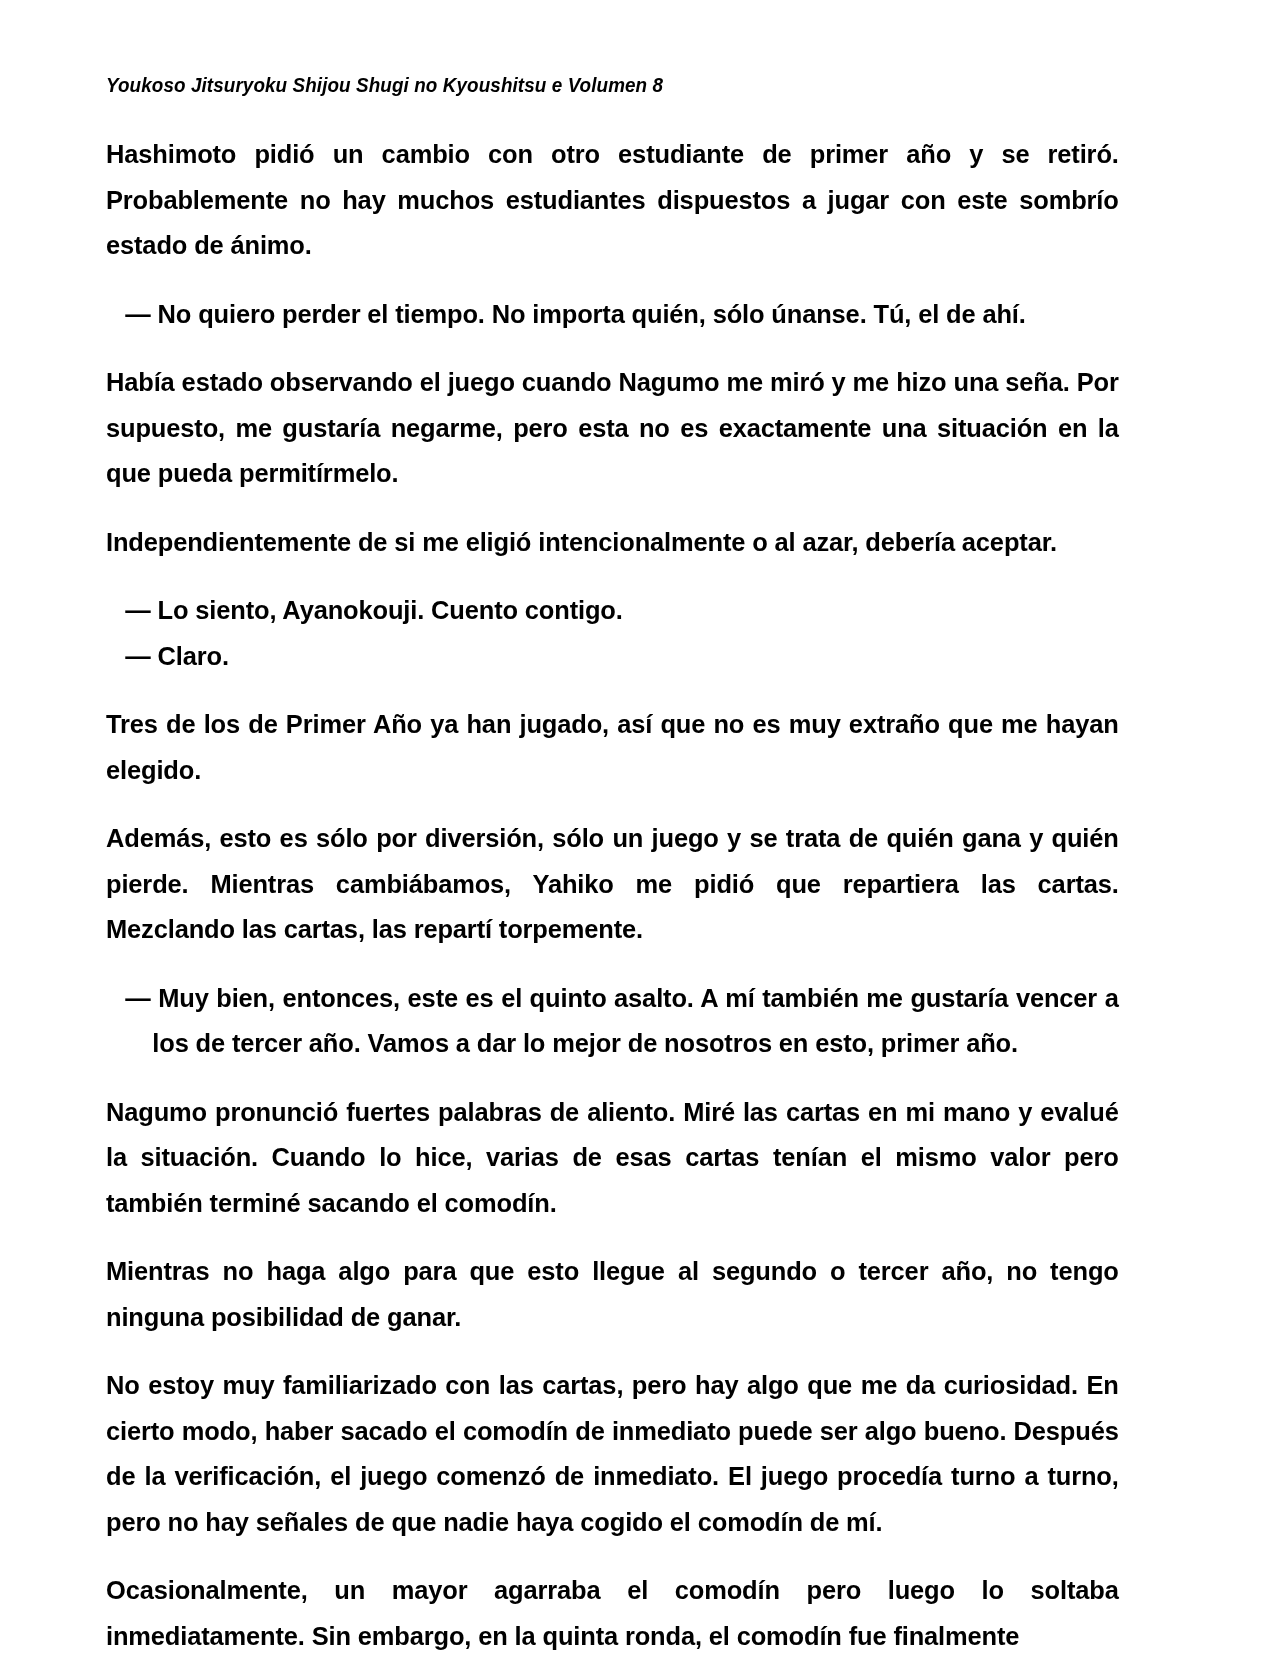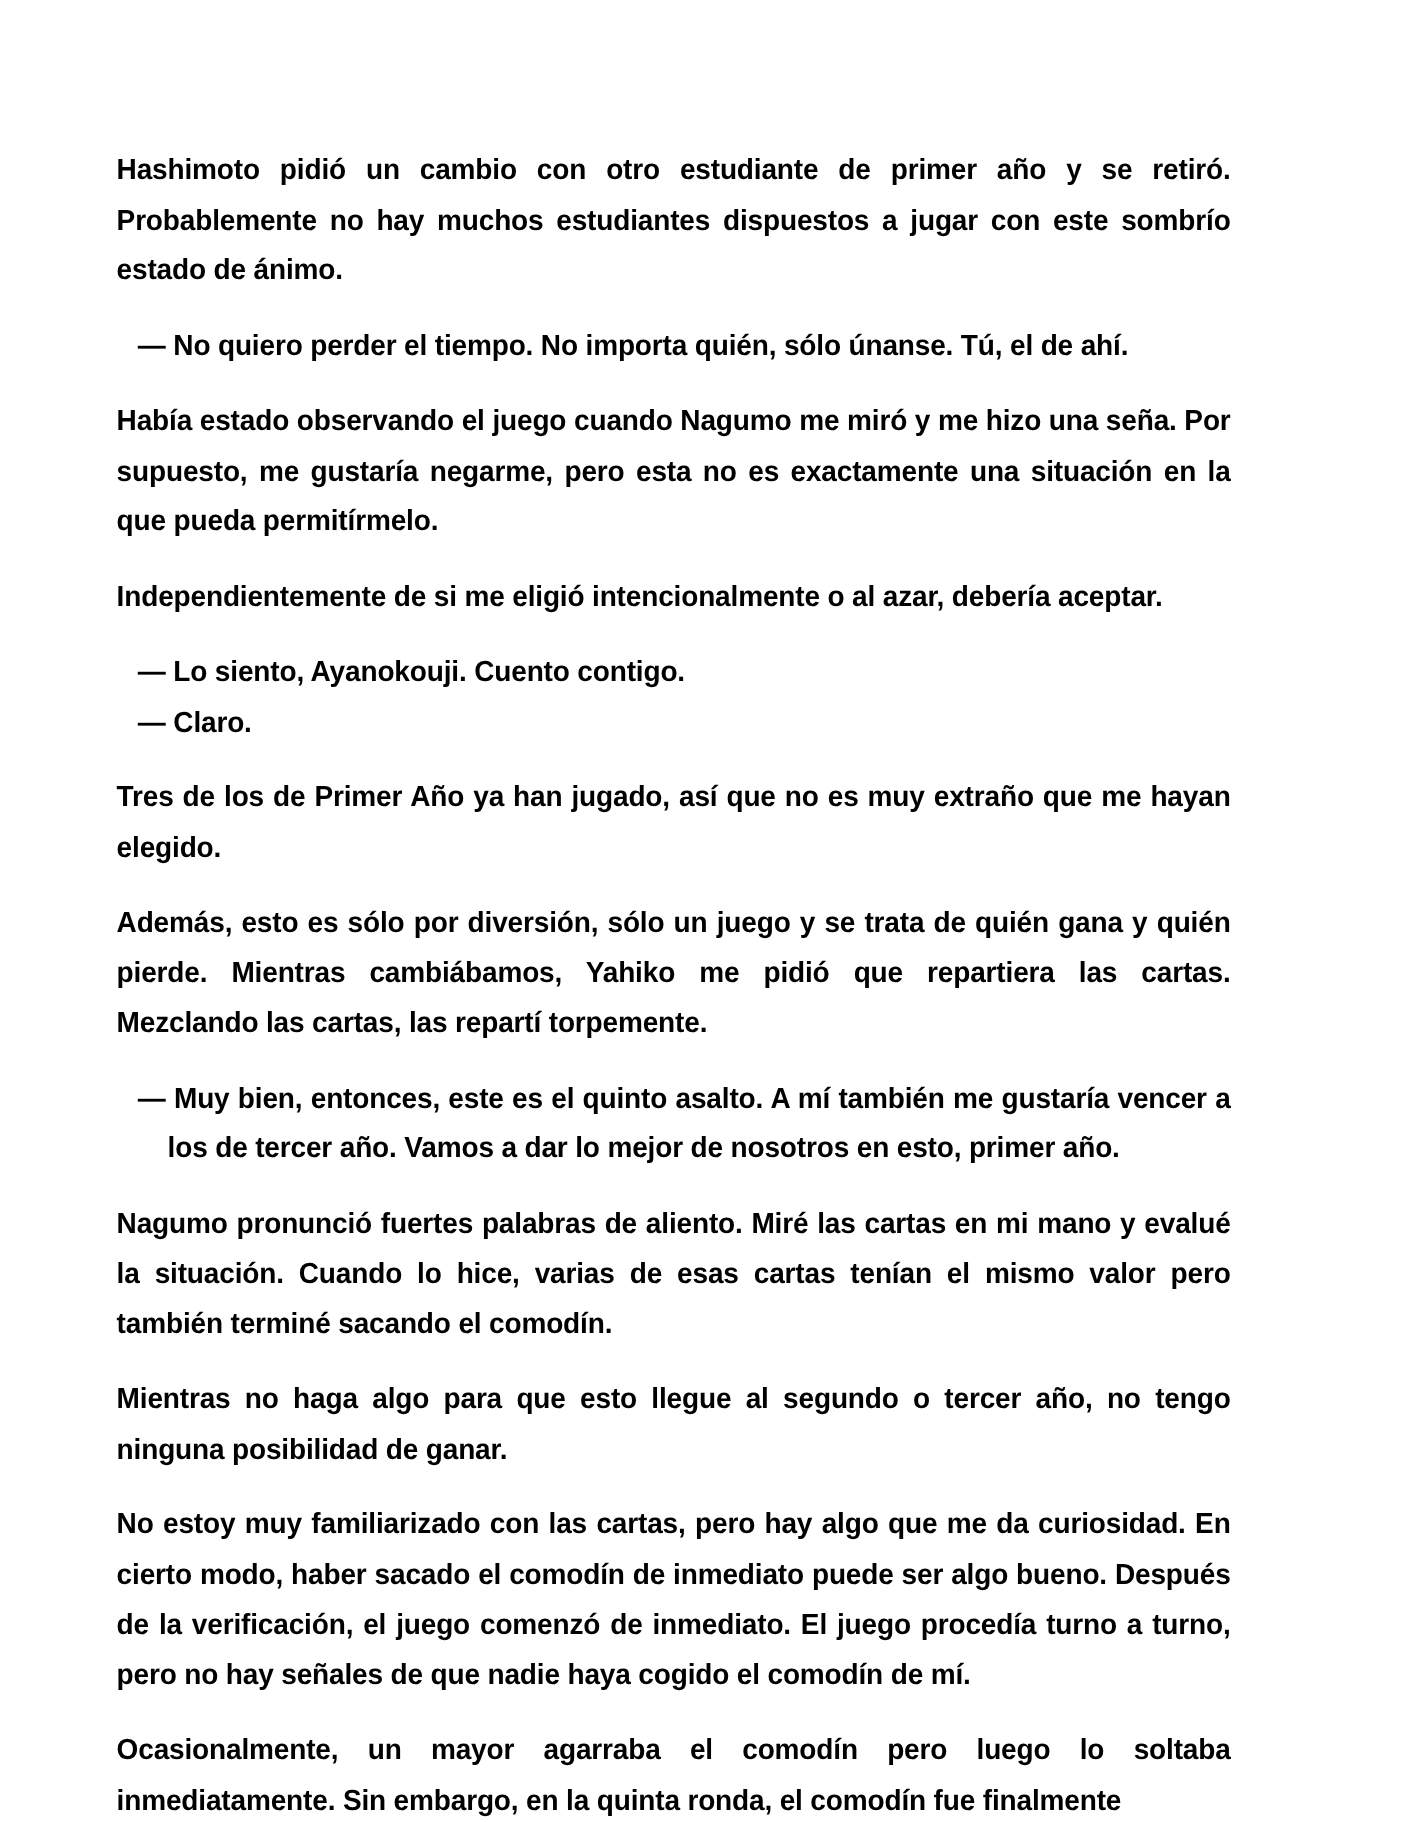--- a/index.html
+++ b/index.html
@@ -138,20 +138,23 @@
     color: #000000;
   }
   .footer-left { transform: scaleX(0.93); transform-origin: left center; }
   .footer-right { transform: scaleX(0.93); transform-origin: right center; }
 </style>
 </head>
 <body>
 
 <div class="page">
 
+  <div class="page-header">
+    <div class="header-title">Youkoso Jitsuryoku Shijou Shugi no Kyoushitsu e Volumen 8</div>
+  </div>
 
   <div class="content">
 
     <p class="para">Hashimoto pidió un cambio con otro estudiante de primer año y se retiró. Probablemente no hay muchos estudiantes dispuestos a jugar con este sombrío estado de ánimo.</p>
 
     <p class="dialogue no-justify">— No quiero perder el tiempo. No importa quién, sólo únanse. Tú, el de ahí.</p>
 
     <p class="para">Había estado observando el juego cuando Nagumo me miró y me hizo una seña. Por supuesto, me gustaría negarme, pero esta no es exactamente una situación en la que pueda permitírmelo.</p>
 
     <p class="para">Independientemente de si me eligió intencionalmente o al azar, debería aceptar.</p>

